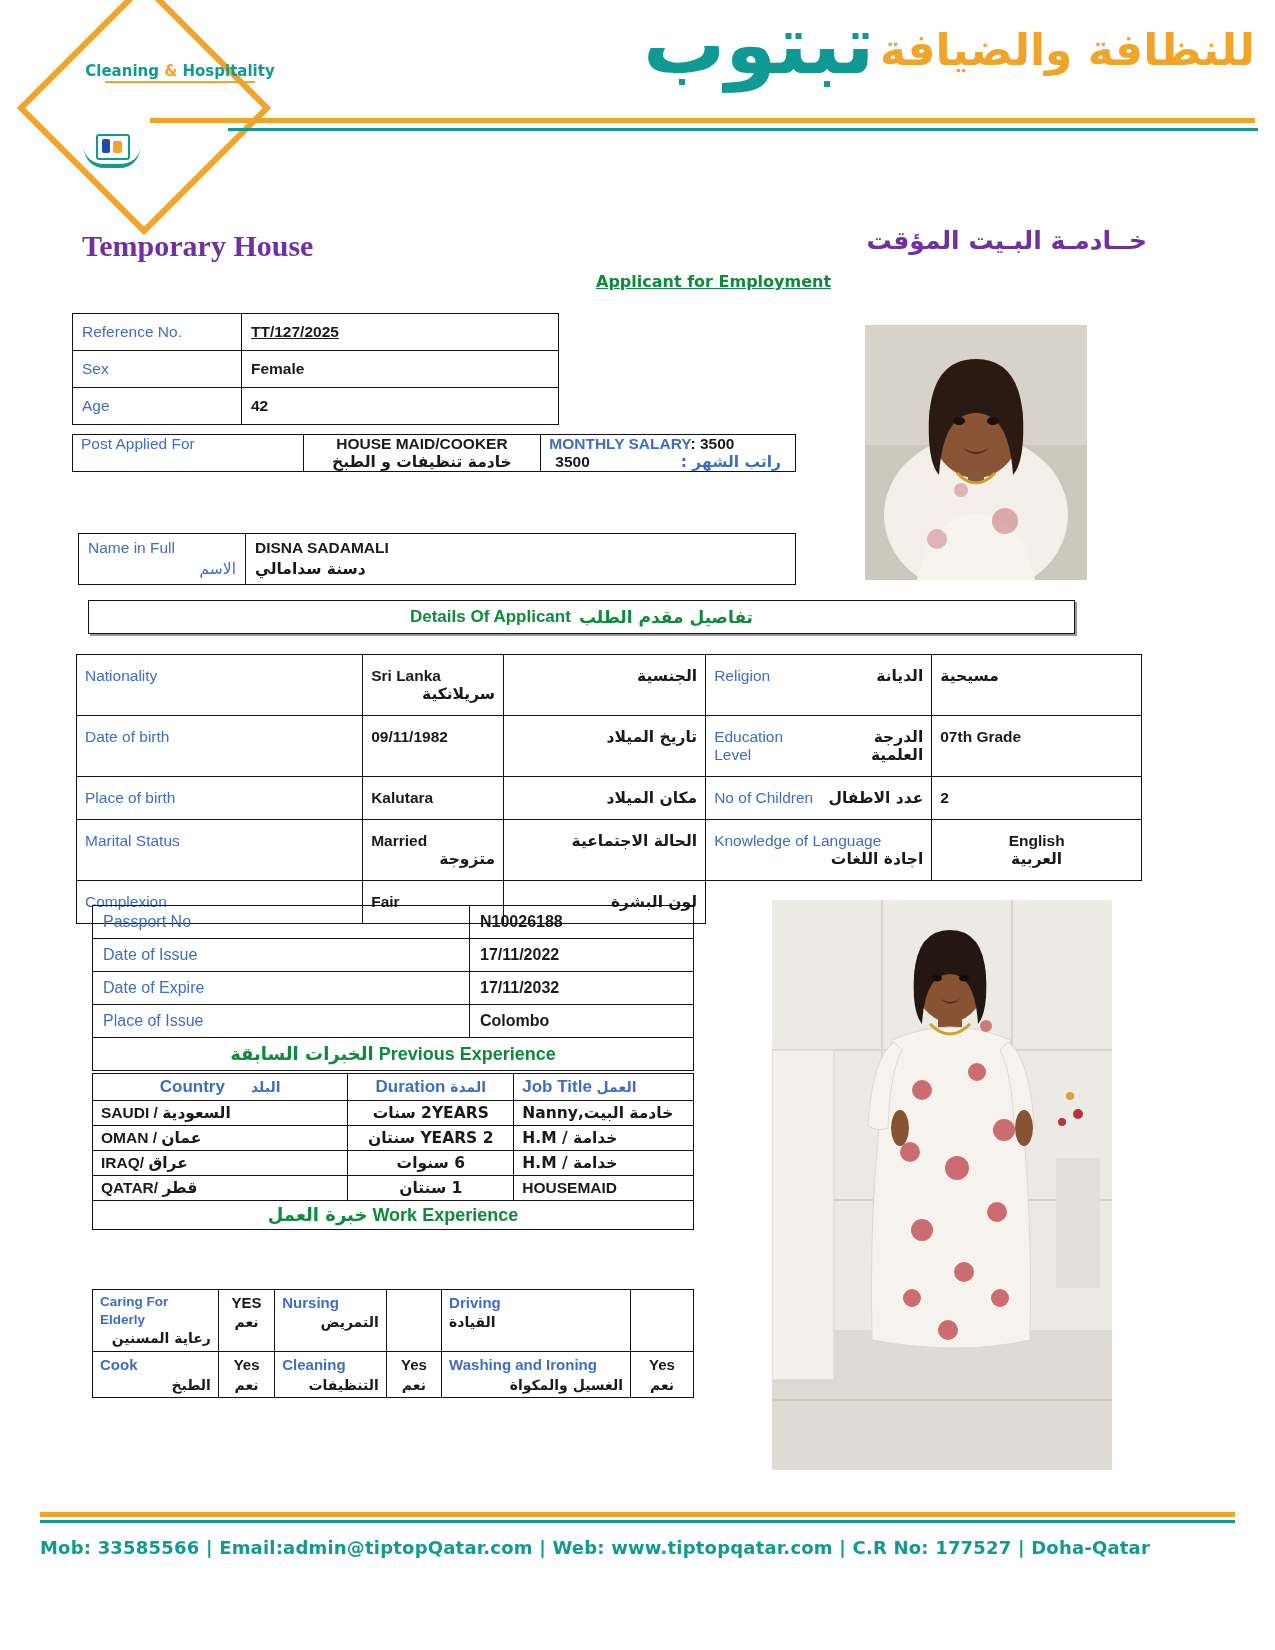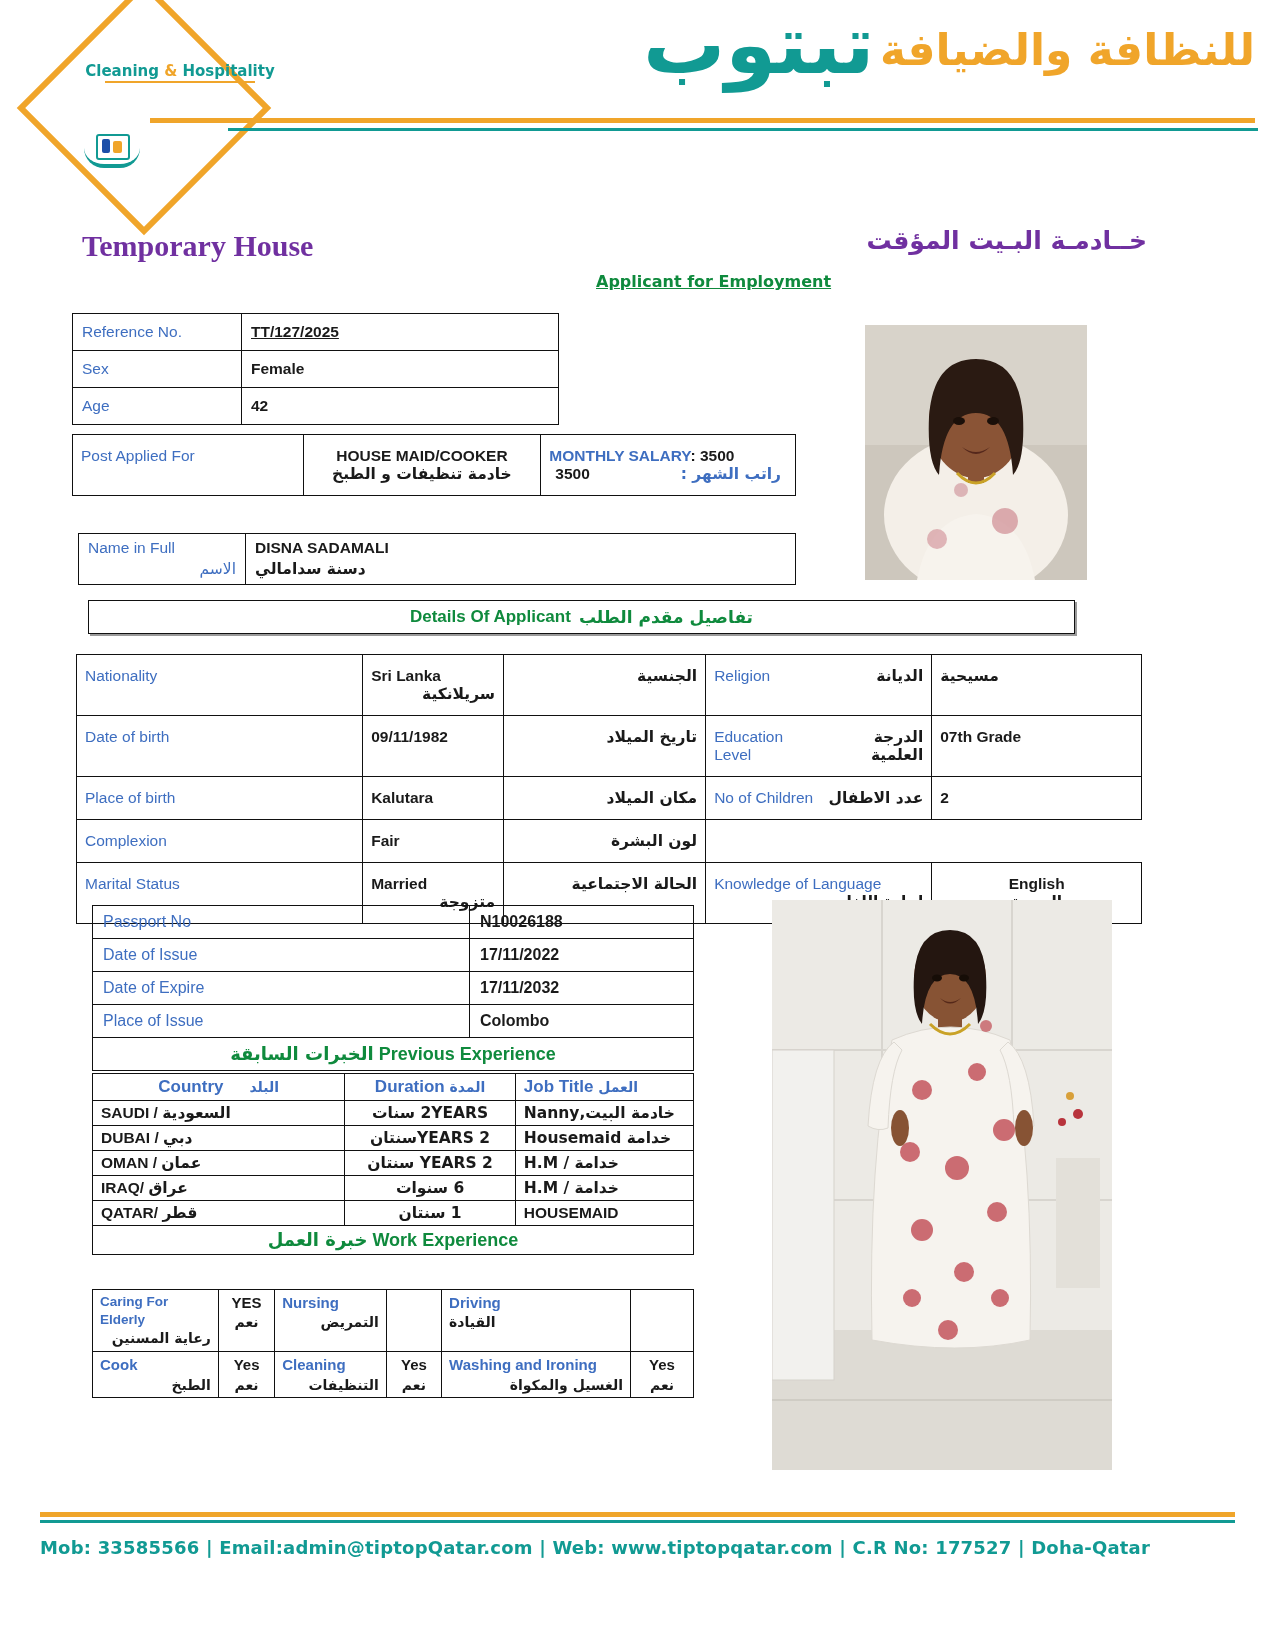--- a/index.html
+++ b/index.html
@@ -98,21 +98,21 @@
     position:absolute;left:72px;top:313px;width:487px;
     font-size:15.5px;
   }
   .ref-table td{border:1px solid #111;padding:5px 9px;height:26px;vertical-align:middle;}
   .ref-table td.k{width:150px;}
   .ref-underline{text-decoration:underline;}
 
   .post-row{
     position:absolute;left:72px;top:434px;width:724px;font-size:15.5px;
   }
-  .post-row td{border:1px solid #111;vertical-align:top;padding:12px 8px;}
+  .post-row td{border:1px solid #111;vertical-align:top;padding:0 8px;}
   .post-k{width:150px;border-right:none !important;}
   .post-spacer{width:60px;border-left:none !important;border-right:1px solid #111 !important;}
   .post-v{width:230px;text-align:center;}
   .post-sal{width:250px;}
   .sal-lbl{color:#3e6ec0;font-weight:bold;}
   .sal-ar{display:flex;justify-content:space-between;align-items:baseline;padding:0 6px;}
 
   
   .name-table{
     position:absolute;left:78px;top:533px;width:718px;font-size:15.5px;
@@ -333,42 +333,42 @@
       <td class="d4">
         <div class="flexrow">
           <span class="lbl">No of Children</span>
           <span class="val ar">عدد الاطفال</span>
         </div>
       </td>
       <td class="d6 val">2</td>
     </tr>
 
     <tr>
+      <td class="d1 lbl">Marital Status</td>
+      <td class="d2">
+        <div class="val">Married</div>
+        <div class="val ar" style="text-align:right;">متزوجة</div>
+      </td>
+      <td class="d3 val ar">الحالة الاجتماعية</td>
+      <td class="d4">
+        <div class="lbl">Knowledge of Language</div>
+        <div class="val ar" style="text-align:right;">اجادة اللغات</div>
+      </td>
+      <td class="d6">
+        <div class="val" style="text-align:center;">English</div>
+        <div class="val ar" style="text-align:center;">العربية</div>
+      </td>
+    </tr>
+
+    <tr>
       <td class="d1 lbl">Complexion</td>
       <td class="d2 val">Fair</td>
       <td class="d3 val ar" style="border-bottom:1px solid #111;">لون البشرة</td>
       <td class="d4" style="border:none;"></td>
       <td class="d6" style="border:none;"></td>
-    </tr>
-
-    <tr>
-      <td class="d1 lbl">Marital Status</td>
-      <td class="d2">
-        <div class="val">Married</div>
-        <div class="val ar" style="text-align:right;">متزوجة</div>
-      </td>
-      <td class="d3 val ar">الحالة الاجتماعية</td>
-      <td class="d4">
-        <div class="lbl">Knowledge of Language</div>
-        <div class="val ar" style="text-align:right;">اجادة اللغات</div>
-      </td>
-      <td class="d6">
-        <div class="val" style="text-align:center;">English</div>
-        <div class="val ar" style="text-align:center;">العربية</div>
-      </td>
     </tr>
   </tbody>
     </table>
 
   <table class="pass-table">
     <tbody>
         <tr>
       <td class="pass-k lbl">Passport No</td>
       <td class="val">N10026188</td>
     </tr>
@@ -411,28 +411,20 @@
         <span class="ar" style="font-size:14px;">العمل</span>
       </th>
     </tr>
     <tr>
       <td class="pc1 val">
         <span>SAUDI  /</span>
         <span class="ar">السعودية</span>
       </td>
       <td class="pc2 val ar">2YEARS سنات</td>
       <td class="pc3 val ar" style="text-align:left;">خادمة البيت,Nanny</td>
-    </tr>
-    <tr>
-      <td class="pc1 val">
-        <span>DUBAI /</span>
-        <span class="ar">دبي</span>
-      </td>
-      <td class="pc2 val ar">2 YEARSسنتان</td>
-      <td class="pc3 val ar" style="text-align:left;">خدامة Housemaid</td>
     </tr>
     <tr>
       <td class="pc1 val">
         <span>OMAN  /</span>
         <span class="ar">عمان</span>
       </td>
       <td class="pc2 val ar">2 YEARS سنتان</td>
       <td class="pc3 val ar" style="text-align:left;">خدامة /  H.M</td>
     </tr>
     <tr>

